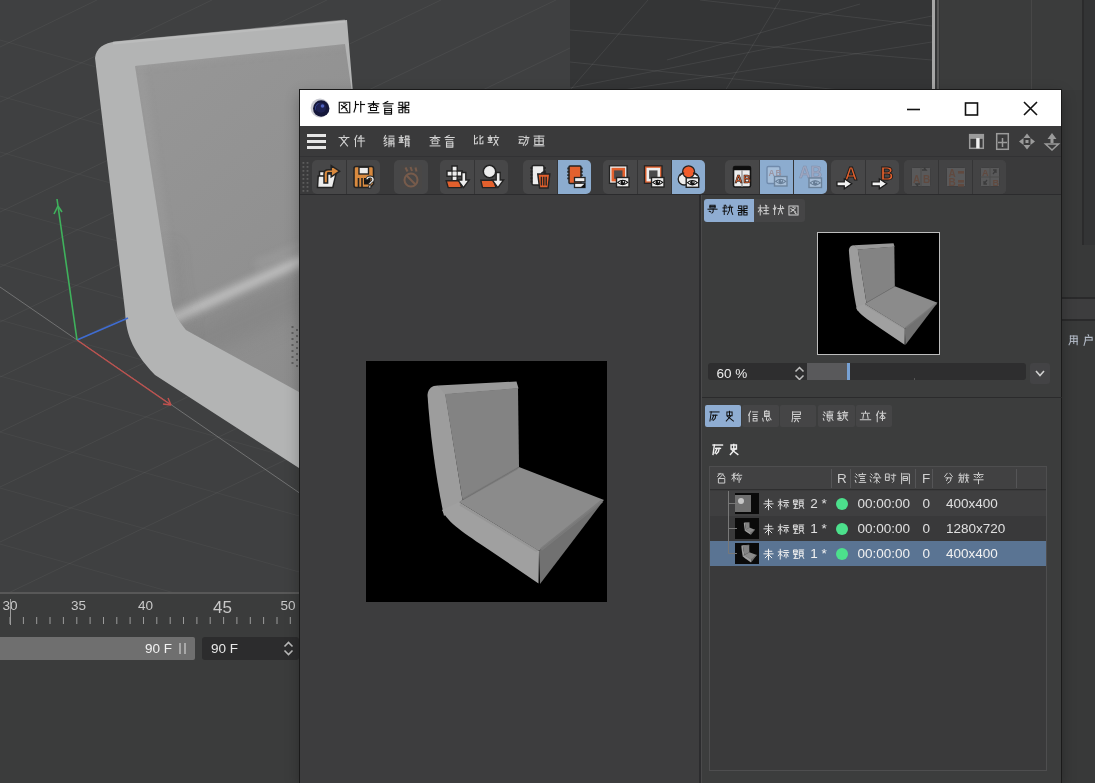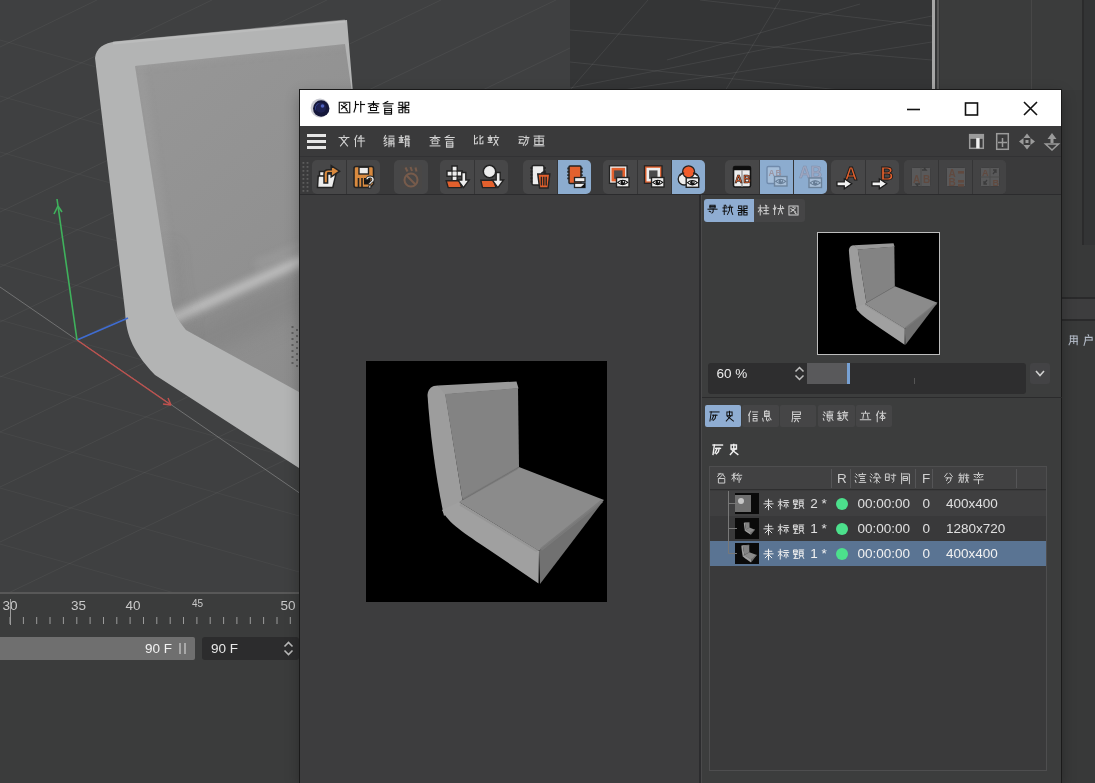--- a/index.html
+++ b/index.html
@@ -95,22 +95,22 @@
       </svg><svg style="width:13.5px;height:13.5px;margin-right:1.8px;vertical-align:0.0px" viewBox="0 0 20 20" fill="none" stroke="#b4bcc8" stroke-width="1.50" stroke-linecap="square">
         <path d="M9,1 L10,3"></path>
         <path d="M5,5 H15 V9"></path>
         <path d="M5,5 V10"></path>
         <path d="M5,9 H15"></path>
         <path d="M5,10 L3,17"></path>
       </svg></div>
     <div class="abs" style="left:0;top:592px;width:299px;height:219px;background:#3b3c3c;border-top:2px solid #585858">
       <div class="abs" style="left:-10.0px;top:4px;width:40px;text-align:center;font-size:13.5px;color:#c9c9c9">30</div>
       <div class="abs" style="left:58.5px;top:4px;width:40px;text-align:center;font-size:13.5px;color:#c9c9c9">35</div>
-      <div class="abs" style="left:125.5px;top:4px;width:40px;font-size:13.5px;color:#c9c9c9">40</div>
-      <div class="abs" style="left:192.0px;top:4px;width:40px;text-align:left;font-size:10px;color:#c9c9c9">45</div>
+      <div class="abs" style="left:125.5px;top:4px;width:40px;text-align:center;font-size:13.5px;color:#c9c9c9">40</div>
+      <div class="abs" style="left:192.0px;top:4px;width:40px;text-align:right;font-size:17px;color:#c9c9c9">45</div>
       <div class="abs" style="left:268px;top:4px;width:40px;text-align:center;font-size:13.5px;color:#c9c9c9">50</div>
       <svg class="abs" style="left:0;top:0" width="299" height="40" viewBox="0 0 299 40">
         <path d="M-3.3,23 V30 M10.0,23 V30 M23.4,23 V30 M36.7,23 V30 M50.0,23 V30 M63.4,23 V30 M76.8,23 V30 M90.1,23 V30 M103.5,23 V30 M116.8,23 V30 M130.1,23 V30 M143.5,23 V30 M156.8,23 V30 M170.2,23 V30 M183.5,23 V30 M196.9,23 V30 M210.2,23 V30 M223.6,23 V30 M236.9,23 V30 M250.3,23 V30 M263.6,23 V30 M277.0,23 V30 M290.3,23 V30 M303.7,23 V30" stroke="#9b9b9b" stroke-width="1"></path>
         <line x1="10.5" y1="5" x2="10.5" y2="31" stroke="#9b9b9b"></line>
       </svg>
       <div class="abs" style="left:0;top:43px;width:195px;height:23px;background:#6f6f6f;border-radius:0 2px 2px 0">
         <div class="abs" style="right:23px;top:3.5px;font-size:13.5px;color:#f2f2f2">90 F</div>
         <div class="abs" style="right:14px;top:6px;width:2px;height:11px;background:#a8a8a8"></div>
         <div class="abs" style="right:9px;top:6px;width:2px;height:11px;background:#a8a8a8"></div>
       </div>
@@ -573,21 +573,21 @@
             <path d="M36.15,12.30 L75.56,10.29 L76.57,13.81 L39.66,16.82 Z" fill="#999999"></path>
             <path d="M39.66,16.57 L76.32,13.56 L76.82,53.22 L48.45,69.79 Z" fill="#838383"></path>
             <path d="M46.69,70.79 L76.82,53.22 L119.49,69.79 L86.86,95.39 Z" fill="#8b8b8b"></path>
             <path d="M38.16,74.81 L46.69,70.79 L86.86,95.39 L86.61,111.71 L62.26,95.14 C49.20,86.36 41.17,81.34 38.16,74.81 Z" fill="#a0a0a0"></path>
             <path d="M86.86,95.39 L119.49,69.79 L87.36,111.96 Z" fill="#717171"></path>
             <path d="M48.95,69.29 L76.32,53.72" stroke="#757575" stroke-width="1.0" opacity="0.8" fill="none"></path>
             <path d="M87.86,94.64 L118.49,70.29" stroke="#7b7b7b" stroke-width="1.5" opacity="0.9" fill="none"></path>
             <path d="M47.20,72.05 L85.85,95.39" stroke="#959595" stroke-width="1.1" opacity="0.8" fill="none"></path>
           </svg>
         </div>
-        <div class="abs" style="left:5.5px;top:168.0px;width:318px;height:31px;background:#2e2e2f;border-radius:3px;overflow:hidden">
+        <div class="abs" style="left:5.5px;top:168.0px;width:318px;height:17px;background:#2e2e2f;border-radius:3px;overflow:hidden">
           <div class="abs" style="left:9px;top:3px;font-size:13.5px;color:#ececec">60 %</div>
           <svg class="abs" style="left:86px;top:3px" width="11" height="15" viewBox="0 0 11 15">
             <path d="M1.5,5.5 L5.5,1.5 L9.5,5.5 M1.5,9.5 L5.5,13.5 L9.5,9.5" stroke="#c0c0c0" stroke-width="1.5" fill="none"></path>
           </svg>
           <div class="abs" style="left:99px;top:0;width:40px;height:21px;background:#59595b"></div>
           <div class="abs" style="left:139.5px;top:0;width:3px;height:21px;background:#77a1d4"></div>
           <div class="abs" style="left:206px;top:15px;width:1px;height:6px;background:#555"></div>
         </div>
         <div class="abs" style="left:328.0px;top:168.0px;width:20px;height:21px;background:#434345;border-radius:3px">
           <svg style="position:absolute;left:5px;top:7px" width="10" height="7" viewBox="0 0 10 7">

